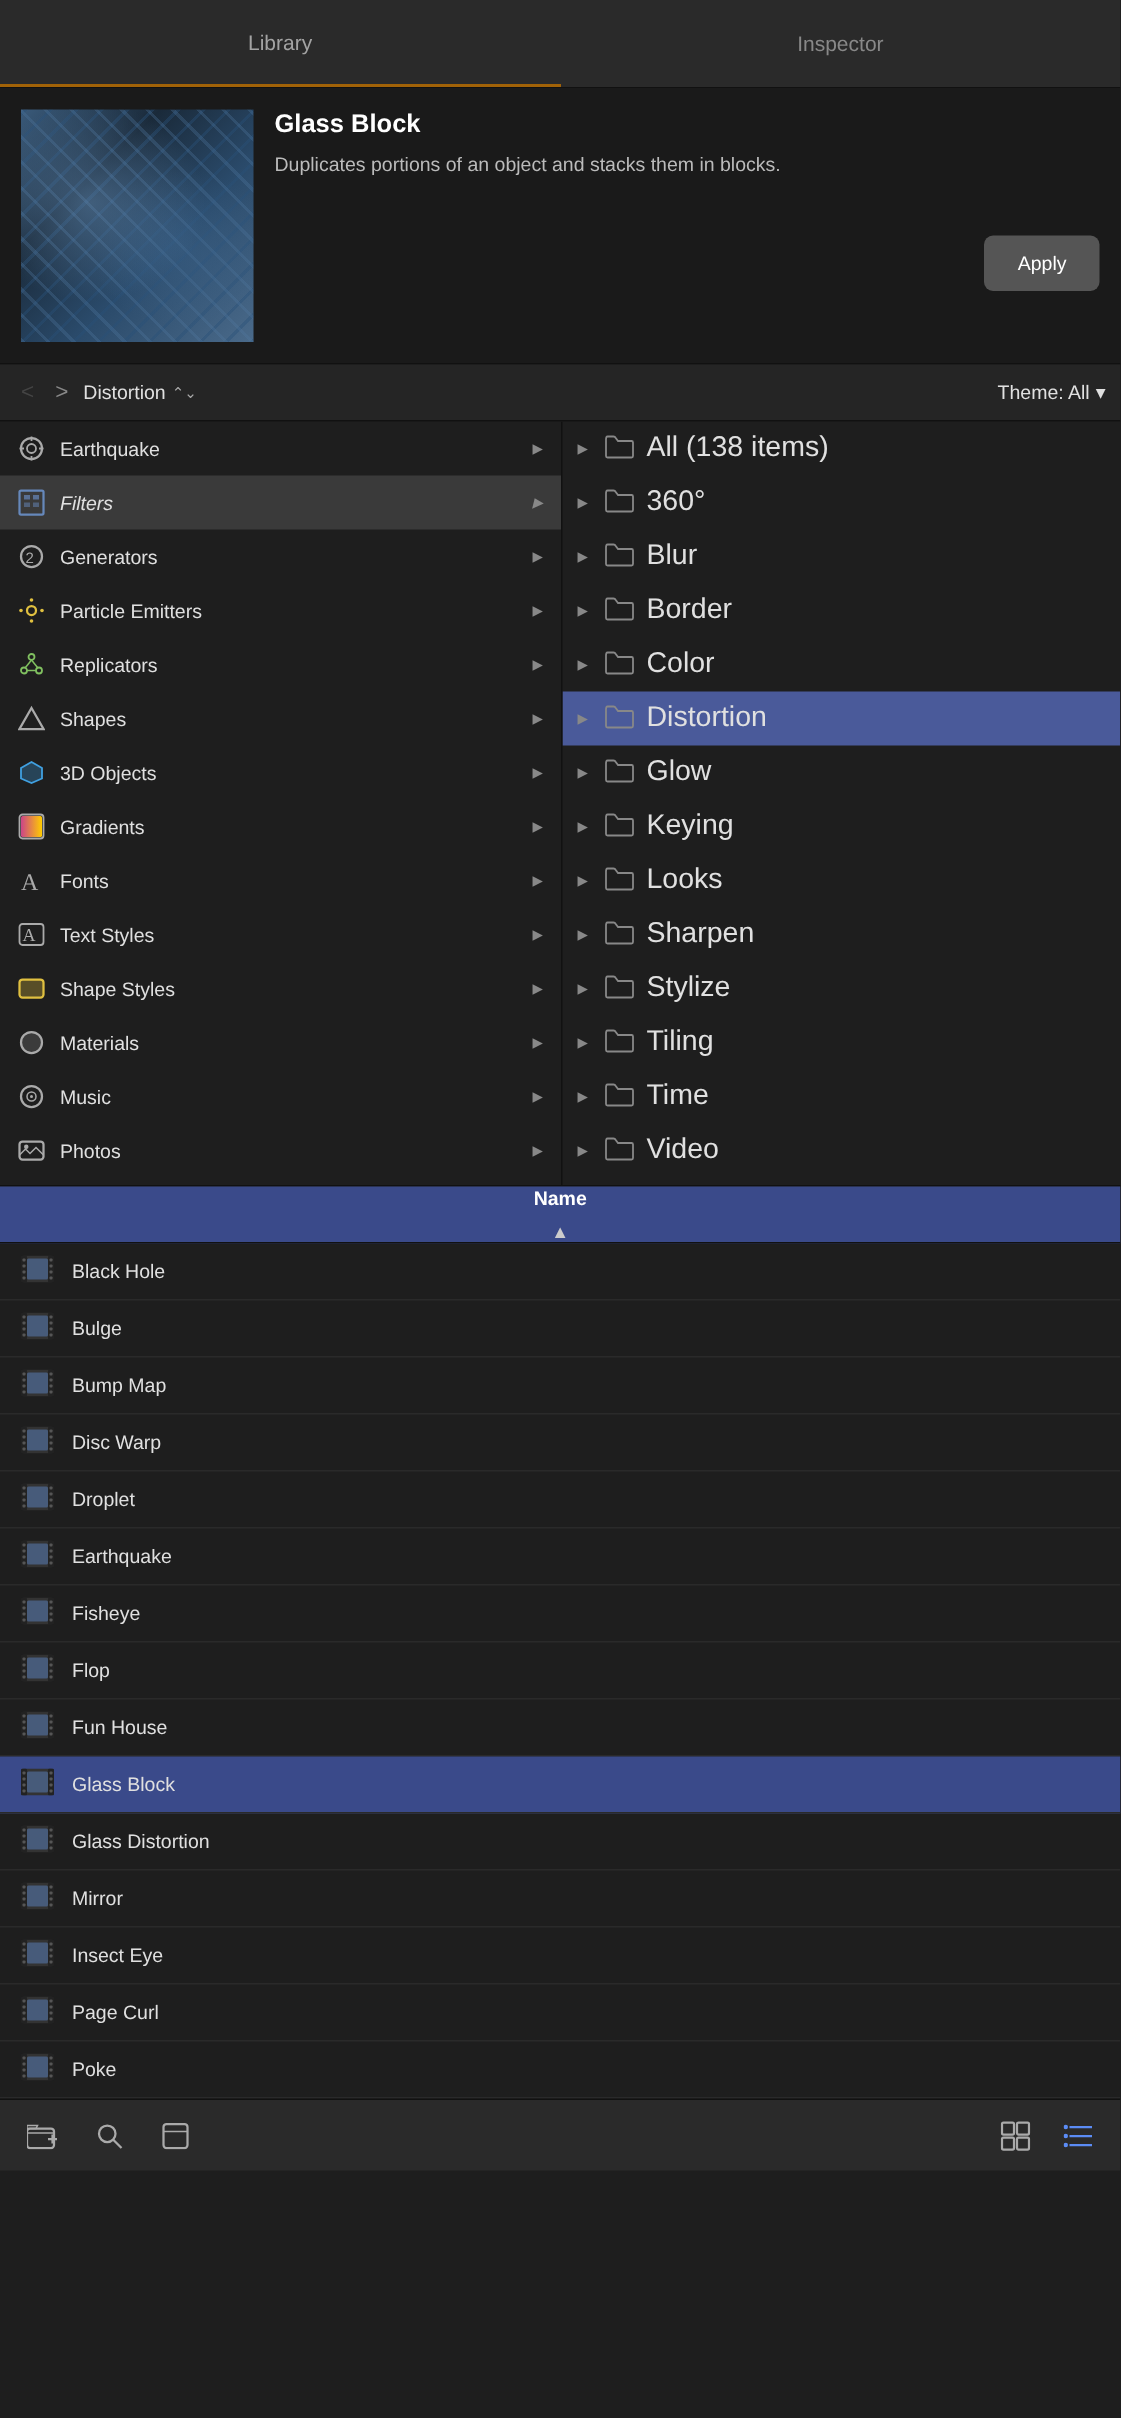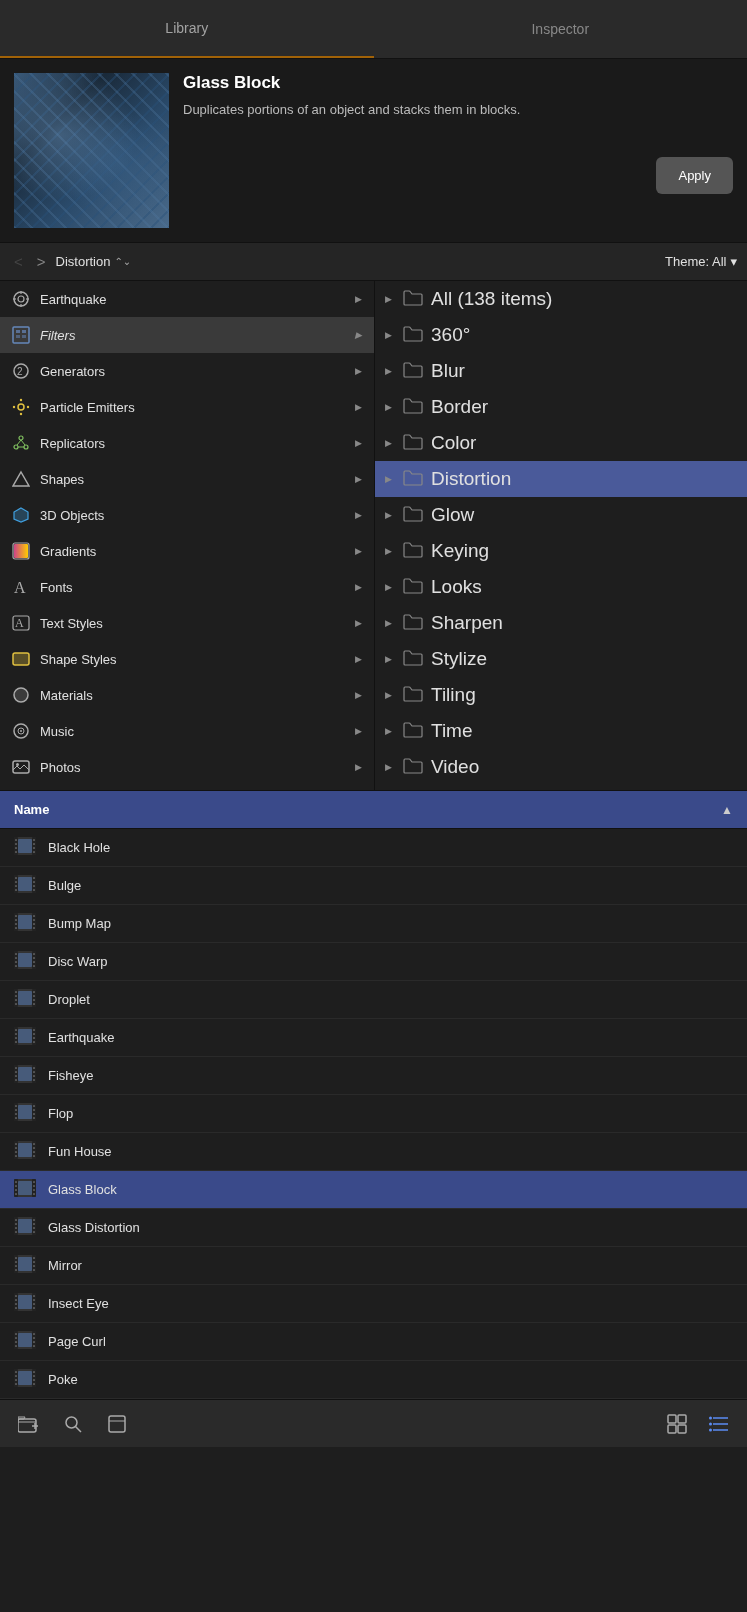--- a/index.html
+++ b/index.html
@@ -218,20 +218,21 @@
     .items-section {
       background: #1e1e1e;
     }
     .items-header {
       display: flex;
       align-items: center;
       height: 38px;
       background: #3a4a8a;
       padding: 0 14px;
       border-bottom: 1px solid #111;
+      flex-direction: column;
     }
     .items-header-label {
       font-size: 13px;
       font-weight: 700;
       color: #fff;
       flex: 1;
     }
     .items-header-chevron {
       color: #ccc;
       font-size: 12px;

